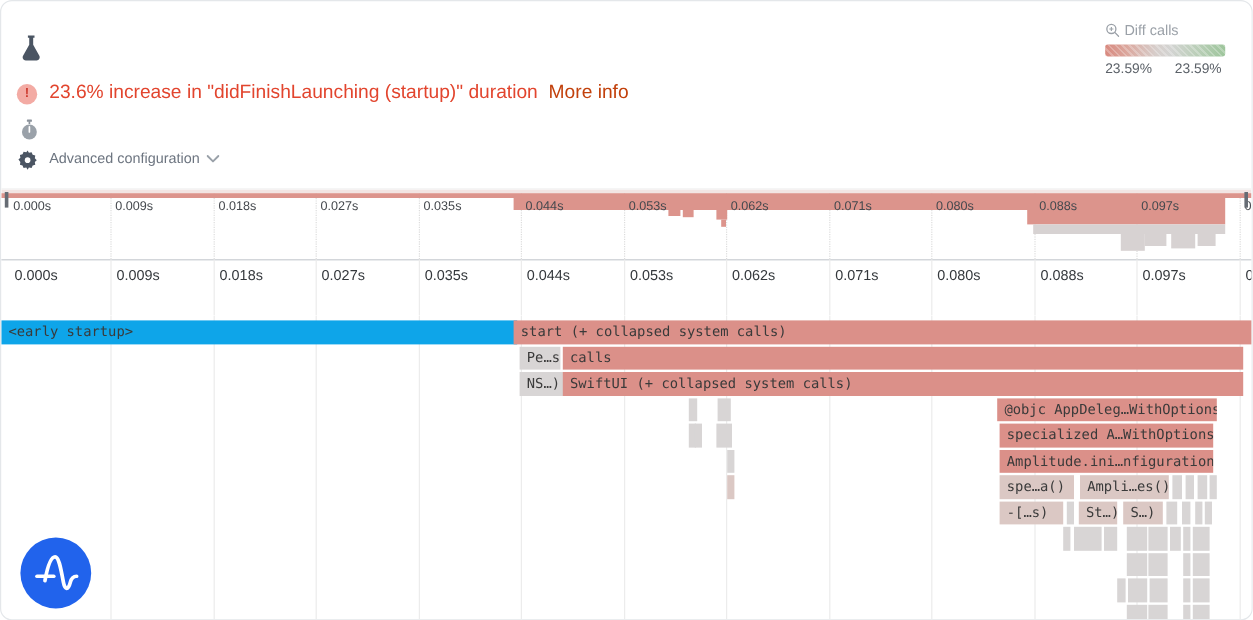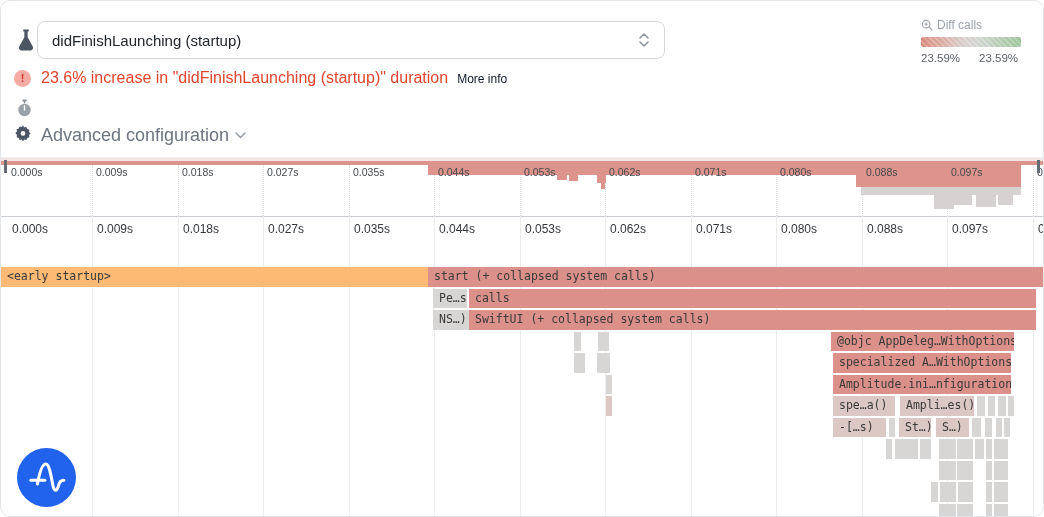--- a/index.html
+++ b/index.html
@@ -7,24 +7,24 @@
   #stage{position:relative;width:1042px;height:515px;border:1px solid #e4e7ea;border-radius:10px;
          background:#fff;overflow:hidden;}
   .abs{position:absolute;}
   
   #trace-select{position:absolute;left:36px;top:20px;width:628px;height:38px;border:1px solid #d4d8dd;
     border-radius:8px;background:#fff;display:flex;align-items:center;padding:0 14px;box-sizing:border-box;
     font-size:15px;color:#21262c;justify-content:space-between;cursor:pointer;}
   #warn-icon{position:absolute;left:13px;top:69px;width:17px;height:17px;border-radius:50%;
     background:#f3aba4;color:#cd3c30;font-size:11px;font-weight:bold;text-align:center;line-height:17px;}
   #warn-text{position:absolute;left:40px;top:68px;font-size:16px;color:#e2452e;}
-  #warn-more{font-size:12px;color:#0f172a;margin-left:9px;}
+  #warn-more{font-size:16px;color:#c2410c;margin-left:9px;}
   #run-info{position:absolute;left:40px;top:100px;font-size:13.5px;color:#494f56;}
   #run-completed{font-size:11.5px;color:#b4bac1;margin-left:6px;}
-  #adv-row{position:absolute;left:40px;top:124px;font-size:18px;color:#6d7580;display:flex;align-items:center;gap:6px;cursor:pointer;}
+  #adv-row{position:absolute;left:40px;top:124px;font-size:12px;color:#6d7580;display:flex;align-items:center;gap:6px;cursor:pointer;}
   
   #diff-label{position:absolute;left:936px;top:17px;font-size:12px;color:#9ba1a8;}
   #diff-bar{position:absolute;left:920px;top:36px;width:100px;height:10px;border-radius:2px;
     background:linear-gradient(90deg,#d8897f 0%,#dba79d 18%,#d7cecb 42%,#d3d4d2 55%,#bccfba 75%,#9dc59b 100%);}
   #diff-bar:after{content:"";position:absolute;inset:0;border-radius:2px;
     background:repeating-linear-gradient(45deg,rgba(255,255,255,.25) 0 1.5px,transparent 1.5px 4px);}
   .diff-pct{position:absolute;top:51px;font-size:11.5px;color:#5b6168;}
   
   #minimap{position:absolute;left:0;top:156px;width:1042px;height:58px;border-top:1px solid #efefef;
     border-bottom:1px solid #c9cdd2;overflow:hidden;background:#fff;}
@@ -35,41 +35,34 @@
   .mini-label{position:absolute;top:8px;font-size:10.5px;color:#45494e;z-index:3;white-space:nowrap;}
   .ruler-label{position:absolute;top:6px;font-size:12px;color:#34383c;white-space:nowrap;}
   .mshape{position:absolute;z-index:1;}
   .handle{position:absolute;top:2px;width:3px;height:13px;background:#666c74;z-index:4;cursor:ew-resize;}
   .fbar{position:absolute;height:19.5px;line-height:19.5px;font-family:"DejaVu Sans Mono",monospace;
     font-size:11.5px;color:#3a3a3a;padding-left:6px;box-sizing:border-box;overflow:hidden;
     white-space:nowrap;z-index:2;cursor:pointer;}
   .fbar.red{background:#db9089;}
   .fbar.gray{background:#d8d5d5;}
   .fbar.pink{background:#dbc8c4;}
-  .fbar.early{background:#fdba74;}
+  .fbar.early{background:#0ea5e9;}
   
   #amp-logo{position:absolute;left:16px;top:447px;width:59px;height:59px;border-radius:50%;
     background:#2163ec;z-index:6;display:flex;align-items:center;justify-content:center;}
 </style>
 </head>
 <body>
 
 <div id="stage">
 
   <svg class="abs" style="left:14px;top:27px" width="22" height="25" viewBox="0 0 24 26">
     <path d="M9 1h6v2.2h-1.2v6.2l5.6 10.2c1 1.9-.3 4.2-2.4 4.2H7c-2.1 0-3.4-2.3-2.4-4.2L10.2 9.4V3.2H9z" fill="#4b5563"></path>
   </svg>
 
-  <div id="trace-select">
-    <span>didFinishLaunching (startup)</span>
-    <svg width="12" height="16" viewBox="0 0 12 16">
-      <polyline points="2,6 6,2 10,6" fill="none" stroke="#8f959d" stroke-width="1.6" stroke-linecap="round" stroke-linejoin="round"></polyline>
-      <polyline points="2,10 6,14 10,10" fill="none" stroke="#8f959d" stroke-width="1.6" stroke-linecap="round" stroke-linejoin="round"></polyline>
-    </svg>
-  </div>
 
   <svg class="abs" style="left:920px;top:18px" width="12" height="12" viewBox="0 0 14 14">
     <circle cx="6" cy="6" r="4.4" fill="none" stroke="#9ba1a8" stroke-width="1.3"></circle>
     <line x1="9.3" y1="9.3" x2="13" y2="13" stroke="#9ba1a8" stroke-width="1.3" stroke-linecap="round"></line>
     <line x1="4" y1="6" x2="8" y2="6" stroke="#9ba1a8" stroke-width="1.1"></line>
     <line x1="6" y1="4" x2="6" y2="8" stroke="#9ba1a8" stroke-width="1.1"></line>
   </svg>
   <div id="diff-label">Diff calls</div>
   <div id="diff-bar"></div>
   <div class="diff-pct" style="left:920px">23.59%</div>

